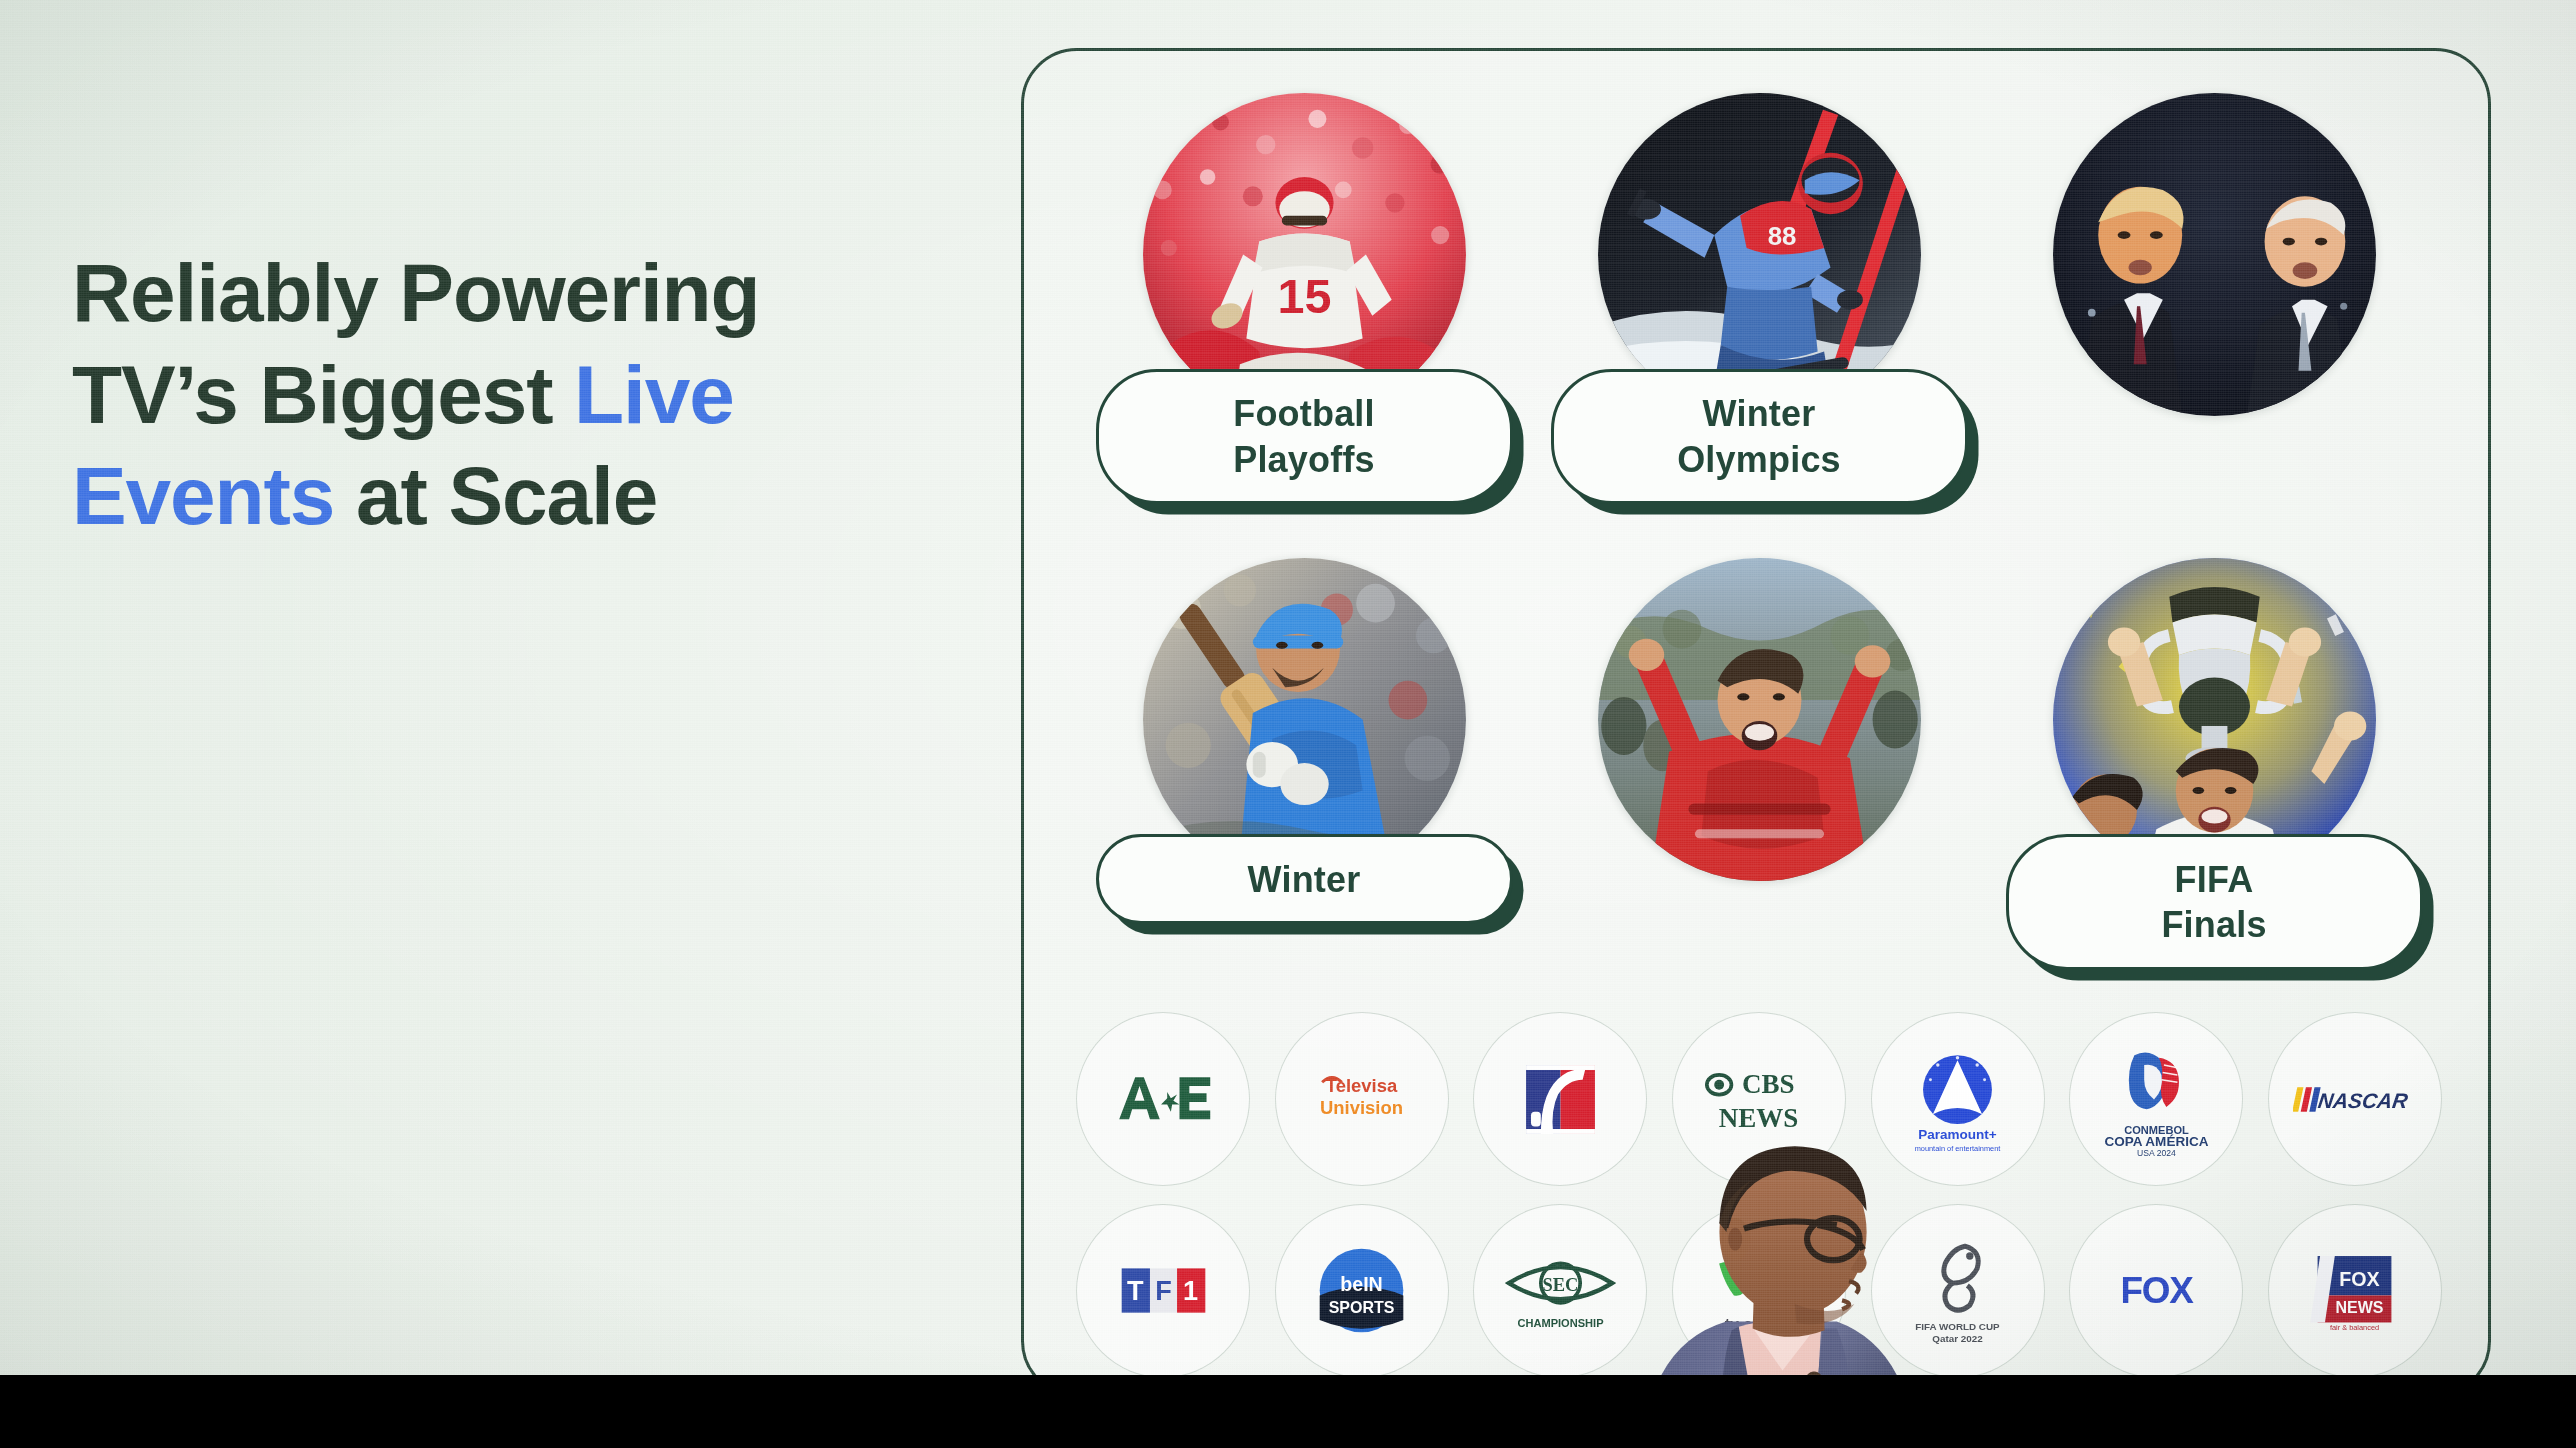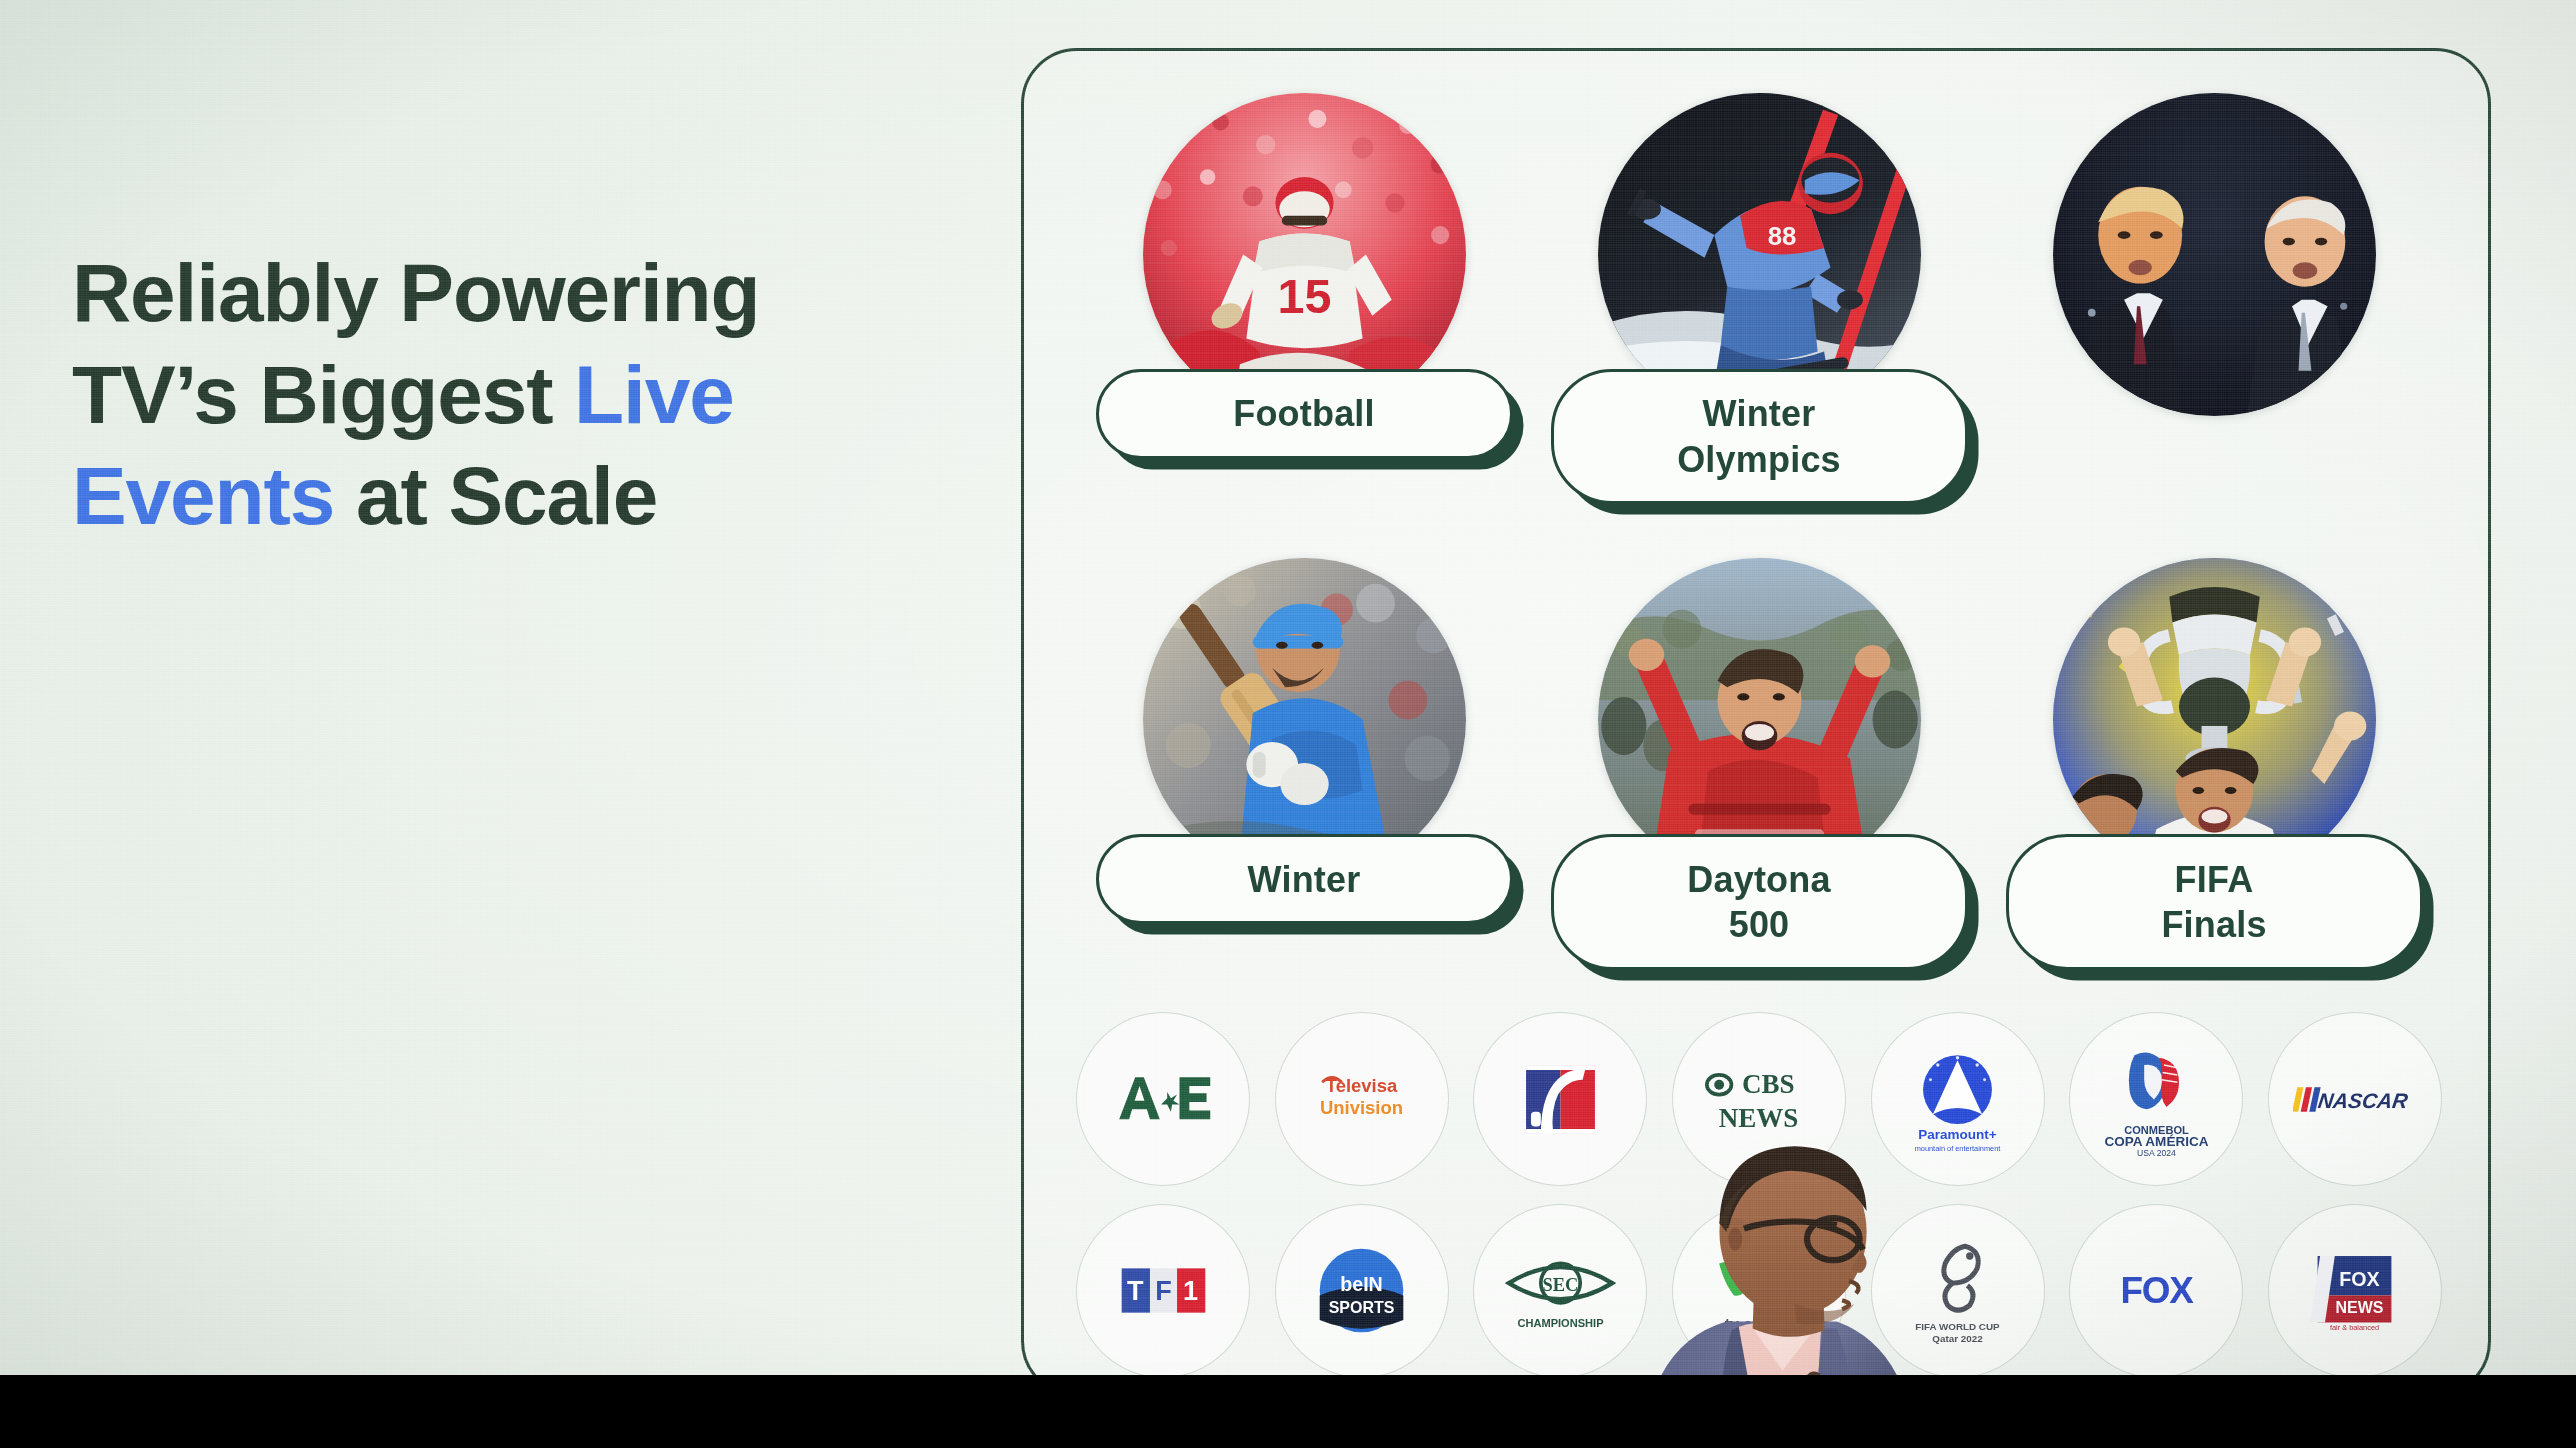--- a/index.html
+++ b/index.html
@@ -208,21 +208,21 @@
               <ellipse cx="26" cy="69" rx="5" ry="3.6" fill="#d9c49a" transform="rotate(-25 26 69)"></ellipse>
             </g>
 
             <path d="M8 78 Q22 68 36 80 L38 100 L6 100 Z" fill="#cf1f2e"></path>
             <path d="M64 80 Q80 70 94 82 L96 100 L62 100 Z" fill="#d22836"></path>
             <path d="M30 84 Q50 76 70 86 L72 100 L28 100 Z" fill="#e7e5de"></path>
             <rect x="0" y="92" width="100" height="8" fill="#b8c7a9" opacity=".5"></rect>
           </svg>
         </div>
         <div class="event-pill">
-          <span>Football</span>
+          <span>Football</span><span class="l2">Playoffs</span>
         </div>
       </div>
 
       <div class="event-card">
         <div class="event-thumb">
           <svg viewBox="0 0 100 100" preserveAspectRatio="xMidYMid slice" aria-hidden="true">
             <defs>
               <linearGradient id="skiBg" x1="0" y1="0" x2="0.6" y2="1">
                 <stop offset="0%" stop-color="#0e1117"></stop>
                   <stop offset="60%" stop-color="#181d26"></stop>
@@ -386,23 +386,20 @@
 
               <path d="M24 62 L12 34 L20 30 L32 58 Z" fill="#d02a2a"></path>
               <ellipse cx="15" cy="30" rx="5.5" ry="5" fill="#d79d72"></ellipse>
               <path d="M76 64 L88 36 L80 32 L68 60 Z" fill="#d02a2a"></path>
               <ellipse cx="85" cy="32" rx="5.5" ry="5" fill="#d79d72"></ellipse>
               <rect x="28" y="76" width="44" height="3.5" rx="1.8" fill="#8e1414" opacity=".8"></rect>
               <rect x="30" y="84" width="40" height="2.8" rx="1.4" fill="#f0d6d6" opacity=".55"></rect>
             </g>
           </svg>
         </div>
-        <div class="event-pill">
-          <span>Daytona</span><span class="l2">500</span>
-        </div>
       </div>
 
       <div class="event-card">
         <div class="event-thumb">
           <svg viewBox="0 0 100 100" preserveAspectRatio="xMidYMid slice" aria-hidden="true">
             <defs>
               <linearGradient id="uefBg" x1="0" y1="0" x2="1" y2="1">
                 <stop offset="0%" stop-color="#1f3fc4"></stop>
                   <stop offset="55%" stop-color="#2b52e0"></stop>
                   <stop offset="100%" stop-color="#1633a8"></stop>

